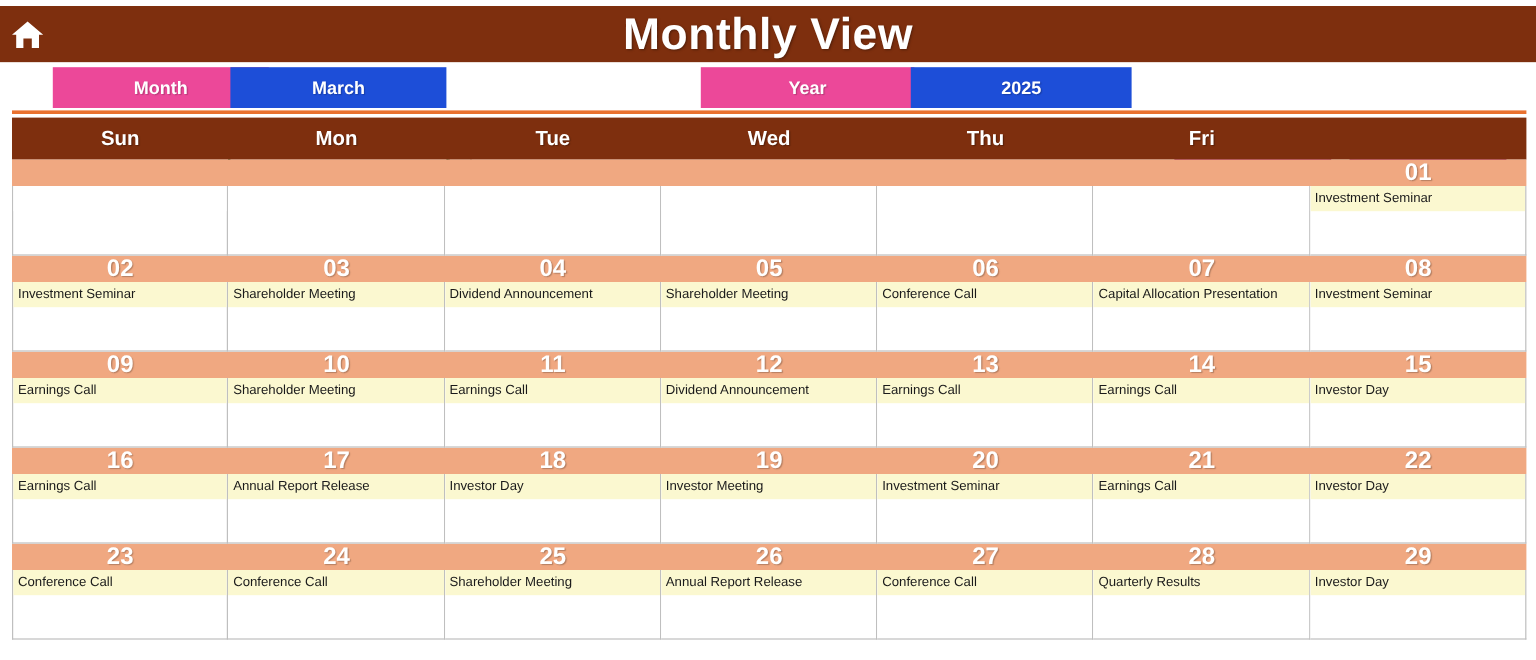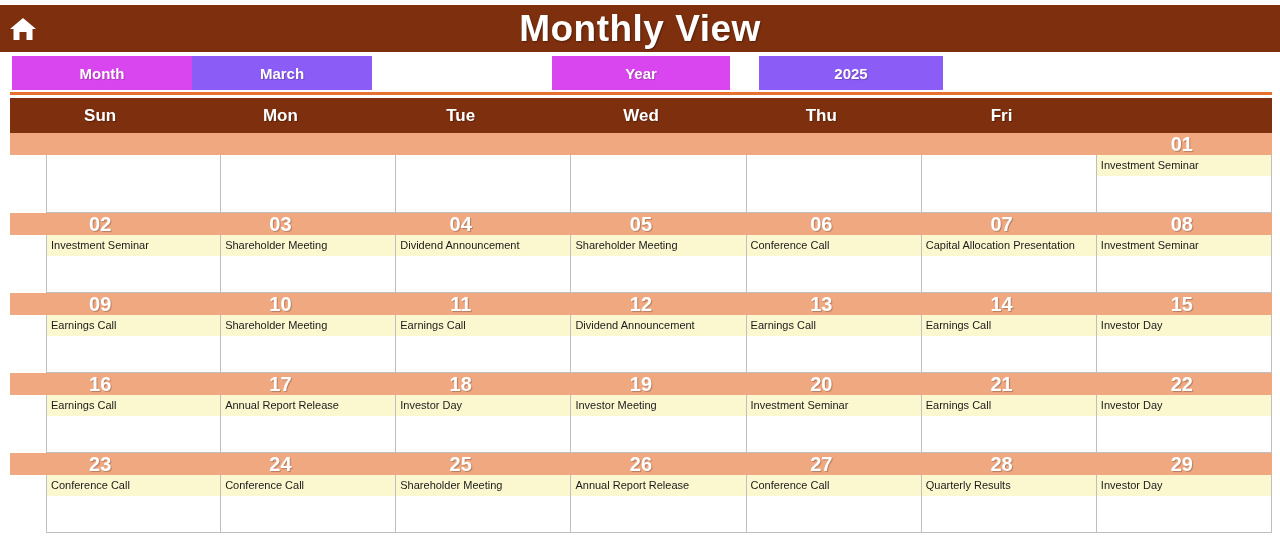--- a/index.html
+++ b/index.html
@@ -60,22 +60,22 @@
     height: 34px;
     display: flex;
     align-items: center;
     justify-content: center;
     color: #FFFFFF;
     font-weight: bold;
     font-size: 15px;
     text-shadow: 1px 1px 1px rgba(0,0,0,0.22);
     top: 4px;
   }
-  .pair-label { background: #d946ef; }
-  .pair-value { background: #8b5cf6; }
+  .pair-label { background: #ec4899; margin-left: 32px; }
+  .pair-value { background: #1d4ed8; }
 
   #month-label { left: 12px;  width: 180px; }
   #month-value { left: 192px; width: 180px; }
   #year-label  { left: 552px; width: 178px; }
   #year-value  { left: 759px; width: 184px; }
 
   
   .sel-border {
     position: absolute;
     left: 190px; top: 52px;
@@ -162,21 +162,21 @@
     display: flex;
     align-items: center;
     justify-content: center;
     color: #FFFFFF;
     font-weight: bold;
     font-size: 20px;
     text-shadow: 1px 1px 1px rgba(0,0,0,0.25);
   }
   .date-cell.blank { color: transparent; }
 
-  .body-row { background: #ffffff; margin-left: 36px; }
+  .body-row { background: #ffffff; }
   .day-cell {
     height: 58px;
     border-right: 1px solid #bfbfbf;
     border-bottom: 1px solid #bfbfbf;
     background: #ffffff;
     overflow: hidden;
     cursor: pointer;
   }
   .day-cell:first-child { border-left: 1px solid #bfbfbf; }
   .day-cell.empty { background: #ffffff; }

